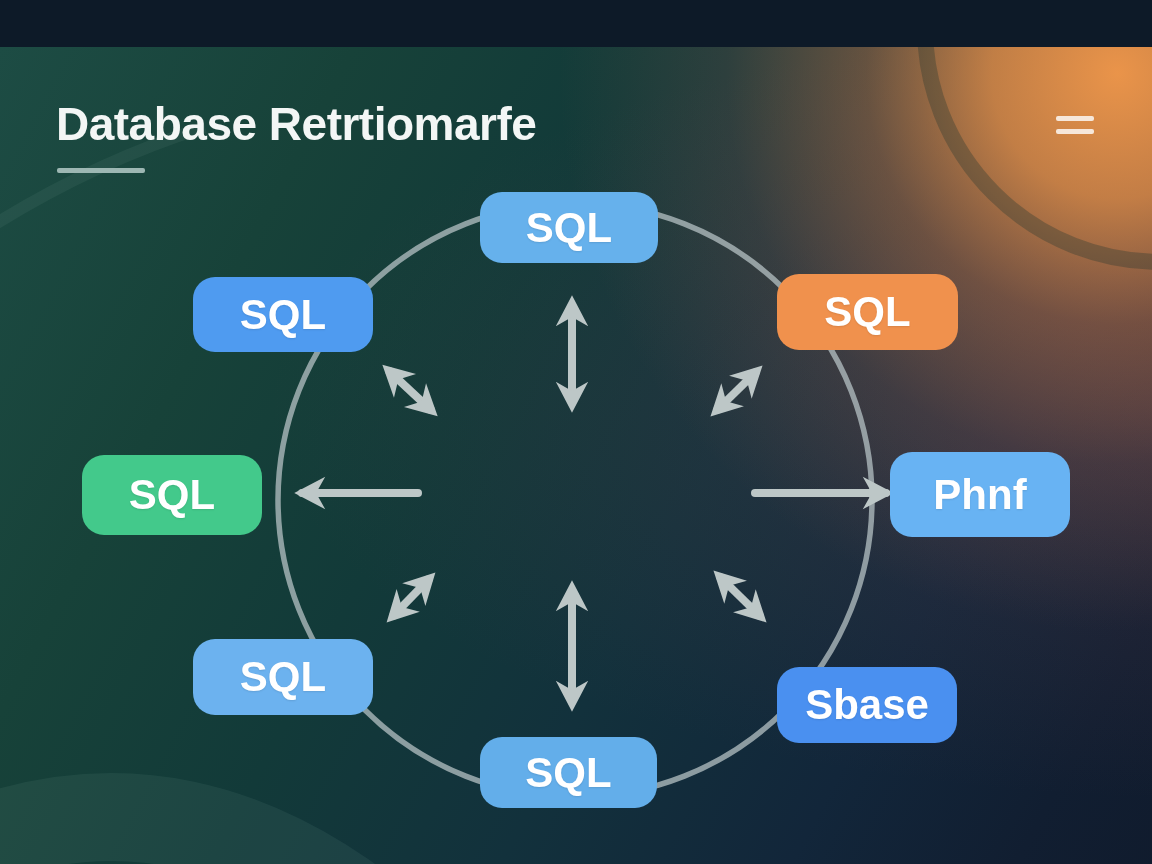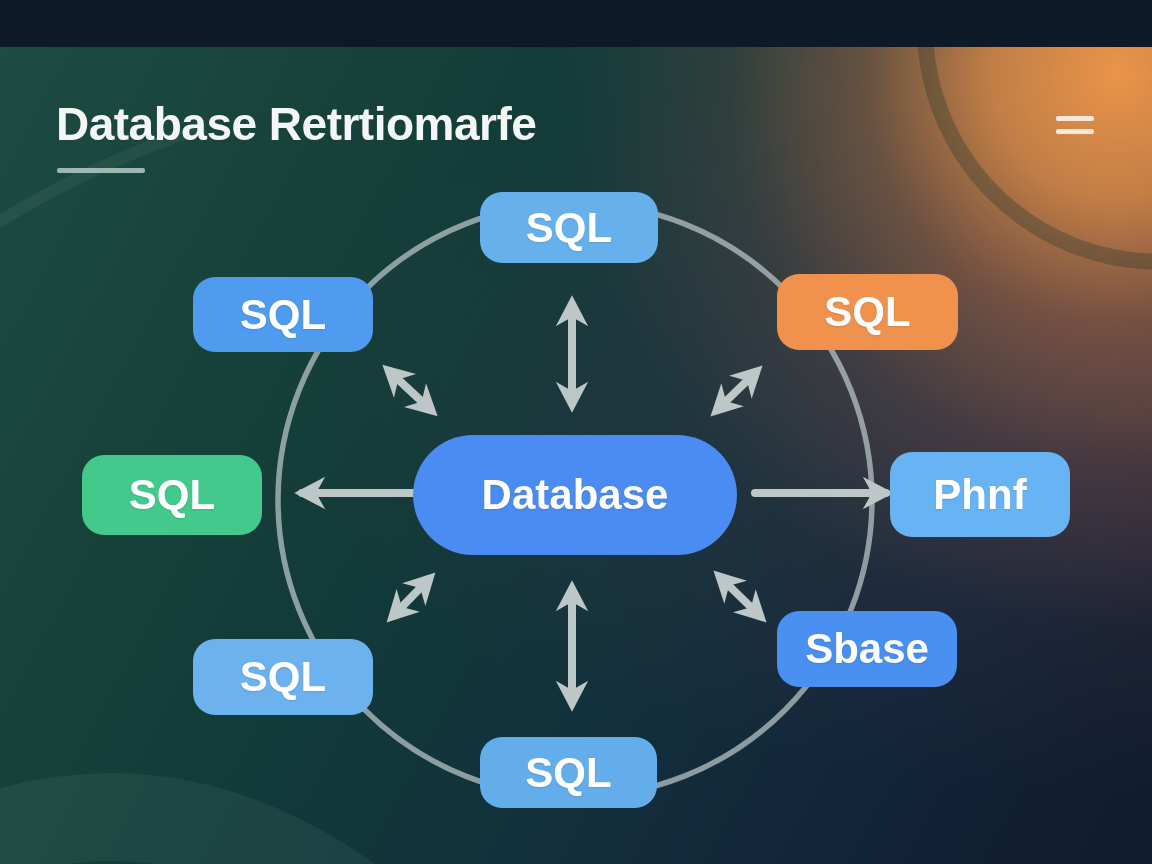--- a/index.html
+++ b/index.html
@@ -79,19 +79,18 @@
   <div class="node" style="left: 193px; top: 230px; width: 180px; height: 75px; background: rgb(79, 155, 240);">SQL</div>
 
   <div class="node" style="left: 777px; top: 227px; width: 181px; height: 76px; background: rgb(240, 145, 77);">SQL</div>
 
   <div class="node" style="left: 82px; top: 408px; width: 180px; height: 80px; background: rgb(67, 201, 139);">SQL</div>
 
   <div class="node" style="left: 890px; top: 405px; width: 180px; height: 85px; background: rgb(104, 179, 243);">Phnf</div>
 
   <div class="node" style="left: 193px; top: 592px; width: 180px; height: 76px; background: rgb(108, 178, 239);">SQL</div>
 
-  <div class="node" style="left: 777px; top: 564px; width: 180px; height: 76px; background: rgb(74, 144, 240);">Sbase</div>
+  <div class="node" style="left: 777px; top: 620px; width: 180px; height: 76px; background: rgb(74, 144, 240);">Sbase</div>
 
   <div class="node" style="left: 480px; top: 690px; width: 177px; height: 71px; background: rgb(99, 174, 234);">SQL</div>
 
-  <div class="node center" style="left: 413px; top: 388px; width: 324px; height: 120px; background: rgb(74, 140, 242);">Database</div>
 
 </div>
 
 </body></html>

